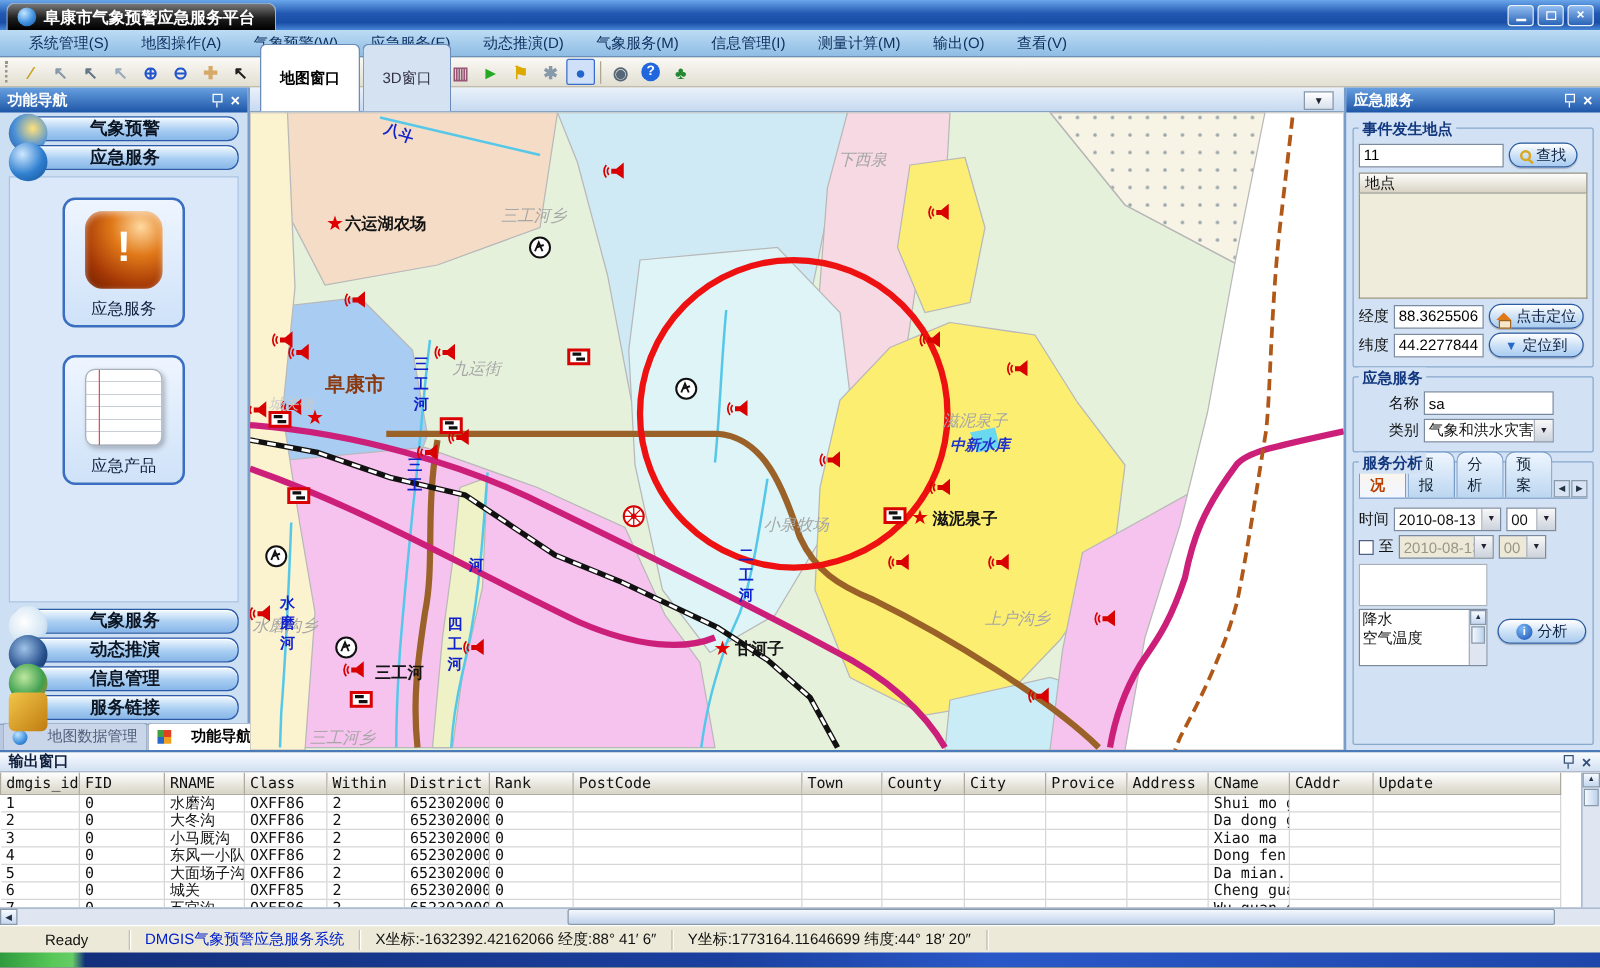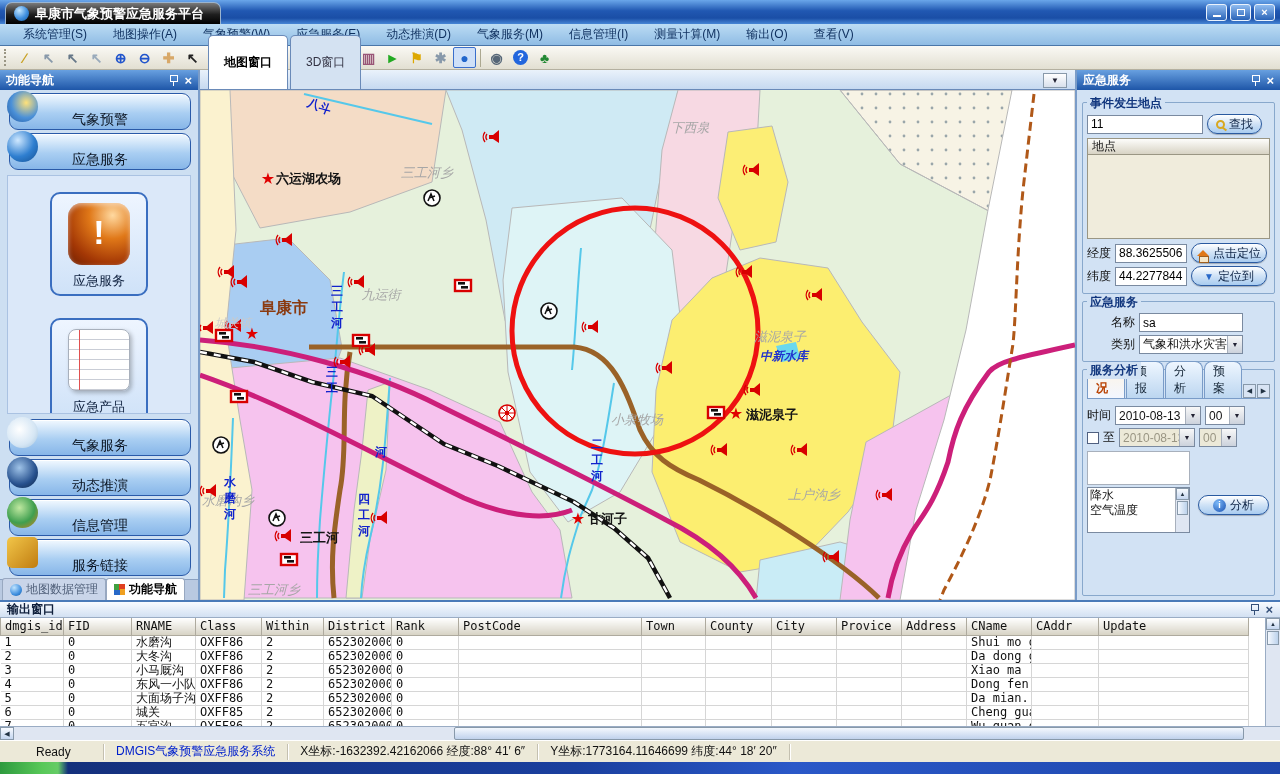--- a/index.html
+++ b/index.html
@@ -37,23 +37,23 @@
   .main{display:flex;height:530px;}
   .panel-hdr{height:20px;flex:0 0 20px;background:linear-gradient(180deg,#68a0e0,#1e56a8);color:#fff;
     font-weight:bold;display:flex;align-items:center;gap:6px;padding:0 6px;}
   .panel-hdr .sp{flex:1;}
   .pin{display:inline-block;width:9px;height:11px;position:relative;}
   .pin::before{content:"";position:absolute;left:1px;top:0;width:6px;height:5px;border:1px solid currentColor;}
   .pin::after{content:"";position:absolute;left:4px;top:7px;width:1px;height:4px;background:currentColor;}
   .xbtn{font-weight:bold;font-size:13px;line-height:1;}
   
   .left-panel{width:200px;background:#cddff2;border-right:2px solid #7a9cc8;display:flex;flex-direction:column;}
-  .nav-btn{position:relative;margin:3px 7px 3px 9px;height:37px;flex:0 0 27px;border:1px solid #2a5aa8;border-radius:9px;
+  .nav-btn{position:relative;margin:3px 7px 3px 9px;height:20px;flex:0 0 27px;border:1px solid #2a5aa8;border-radius:9px;
     background:linear-gradient(180deg,#f2f9ff,#a9cef2 55%,#87b6e8);display:flex;align-items:flex-end;justify-content:center;
-    font-weight:normal;font-size:14px;color:#0c1624;box-shadow:inset 0 1px 0 #fff;}
+    font-weight:bold;font-size:14px;color:#0c1624;box-shadow:inset 0 1px 0 #fff;}
   .nav-ico{position:absolute;left:-3px;top:-3px;width:31px;height:31px;}
   .i-warn{background:radial-gradient(circle at 62% 38%,#ffe27a,#4a90d8 55%,#2358a0);border-radius:50%;}
   .i-serv{background:radial-gradient(circle at 35% 30%,#cfe8ff,#2f7fd0 55%,#134f92);border-radius:50%;}
   .i-dyn{background:radial-gradient(circle at 40% 35%,#9fc3e8,#27518e 60%,#0f2440);border-radius:50%;}
   .i-met{background:radial-gradient(circle at 40% 40%,#ffffff,#d5e6f4 60%,#9fc0dc);border-radius:50%;}
   .i-info{background:radial-gradient(circle at 40% 35%,#bfe8a0,#3f9f4f 55%,#d88020);border-radius:50%;}
   .i-link{background:linear-gradient(135deg,#f2c649,#c07c10);border-radius:5px;}
   .lp-content{flex:1;background:#dbe8f9;margin:2px 7px;border:1px solid #aac2e2;display:flex;flex-direction:column;
     align-items:center;padding-top:16px;gap:22px;overflow:hidden;}
   .bigbtn{width:98px;border:2px solid #3a6ec0;border-radius:10px;background:linear-gradient(180deg,#eef5ff,#cfe2f8);
@@ -61,21 +61,21 @@
   .icon-alarm{width:62px;height:62px;border-radius:14px;position:relative;
     background:radial-gradient(circle at 72% 20%,#ffd9a0,#e07818 35%,#a33705 72%,#6e1e00);box-shadow:inset 0 2px 5px rgba(255,255,255,.55);}
   .icon-alarm::after{content:"!";position:absolute;left:50%;top:47%;transform:translate(-50%,-50%);
     color:#fff;font-weight:bold;font-size:34px;}
   .icon-pad{width:62px;height:62px;border-radius:8px;border:1px solid #a8b0bc;position:relative;
     background:repeating-linear-gradient(180deg,#ffffff 0 9px,#c9cdd6 9px 10px);box-shadow:2px 2px 4px rgba(0,0,0,.25);}
   .icon-pad::before{content:"";position:absolute;left:10px;top:0;bottom:0;width:1px;background:#e05050;}
   .bigbtn-label{font-size:13px;color:#0c1e3c;}
   .lp-bottom{margin-top:auto;}
   .lp-tabs{height:21px;flex:0 0 21px;display:flex;align-items:flex-end;background:#b9c9e1;border-top:1px solid #8aa0c0;padding-left:2px;}
-  .lp-tab{display:flex;align-items:center;gap:4px;padding:2px 7px;font-size:12px;color:#50607a;background:#c9d5e9;
+  .lp-tab{display:flex;align-items:center;gap:16px;padding:2px 7px;font-size:12px;color:#50607a;background:#c9d5e9;
     border:1px solid #98a8c0;border-bottom:none;border-radius:3px 3px 0 0;white-space:nowrap;}
   .lp-tab.active{background:#fff;font-weight:bold;color:#000;}
   .dot-globe{width:12px;height:12px;border-radius:50%;background:radial-gradient(circle at 35% 30%,#bfe4ff,#3f8fdf 60%,#155a9f);}
   .dot-squares{width:11px;height:11px;background:conic-gradient(#e04020 0 25%,#f0a020 0 50%,#2868c8 0 75%,#40a040 0);}
   
   .map-area{flex:1;min-width:0;display:flex;flex-direction:column;}
   .map-tabbar{height:20px;flex:0 0 20px;background:linear-gradient(180deg,#eaf2fb,#c6d9f0);display:flex;
     align-items:flex-end;padding-left:8px;border-bottom:1px solid #6a8ab8;position:relative;}
   .map-tab{padding:18px 15px;border:1px solid #6a8ab8;border-bottom:none;border-radius:5px 5px 0 0;
     background:#d4e2f2;margin-right:2px;color:#334;}

